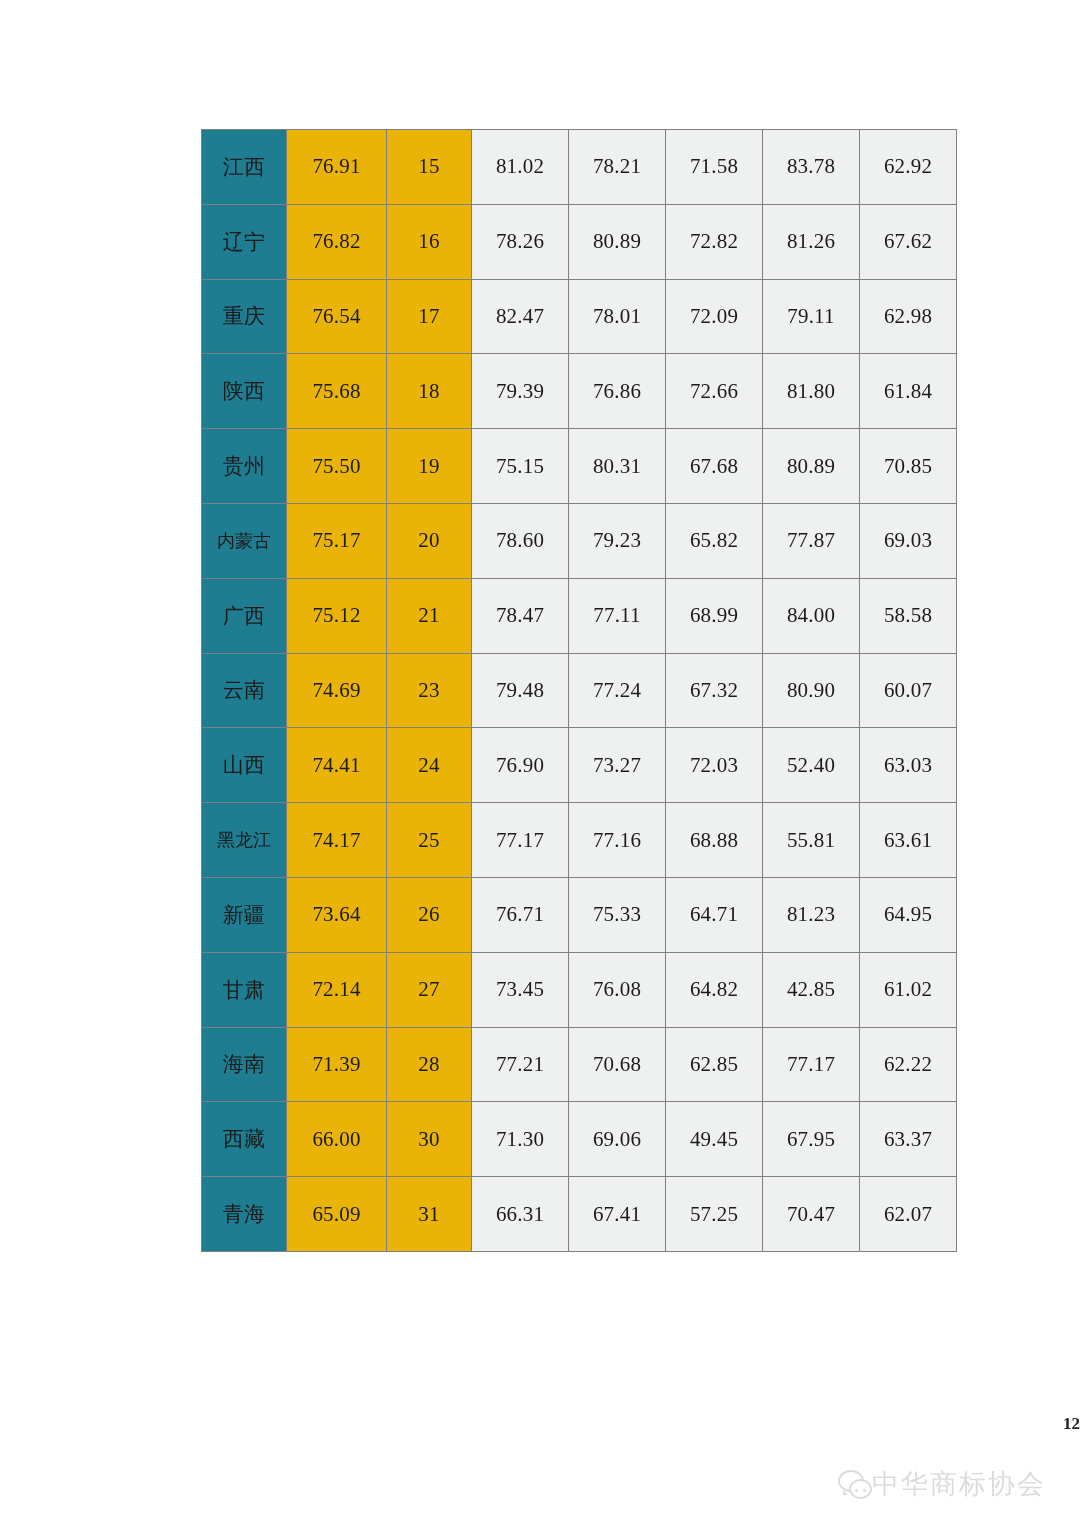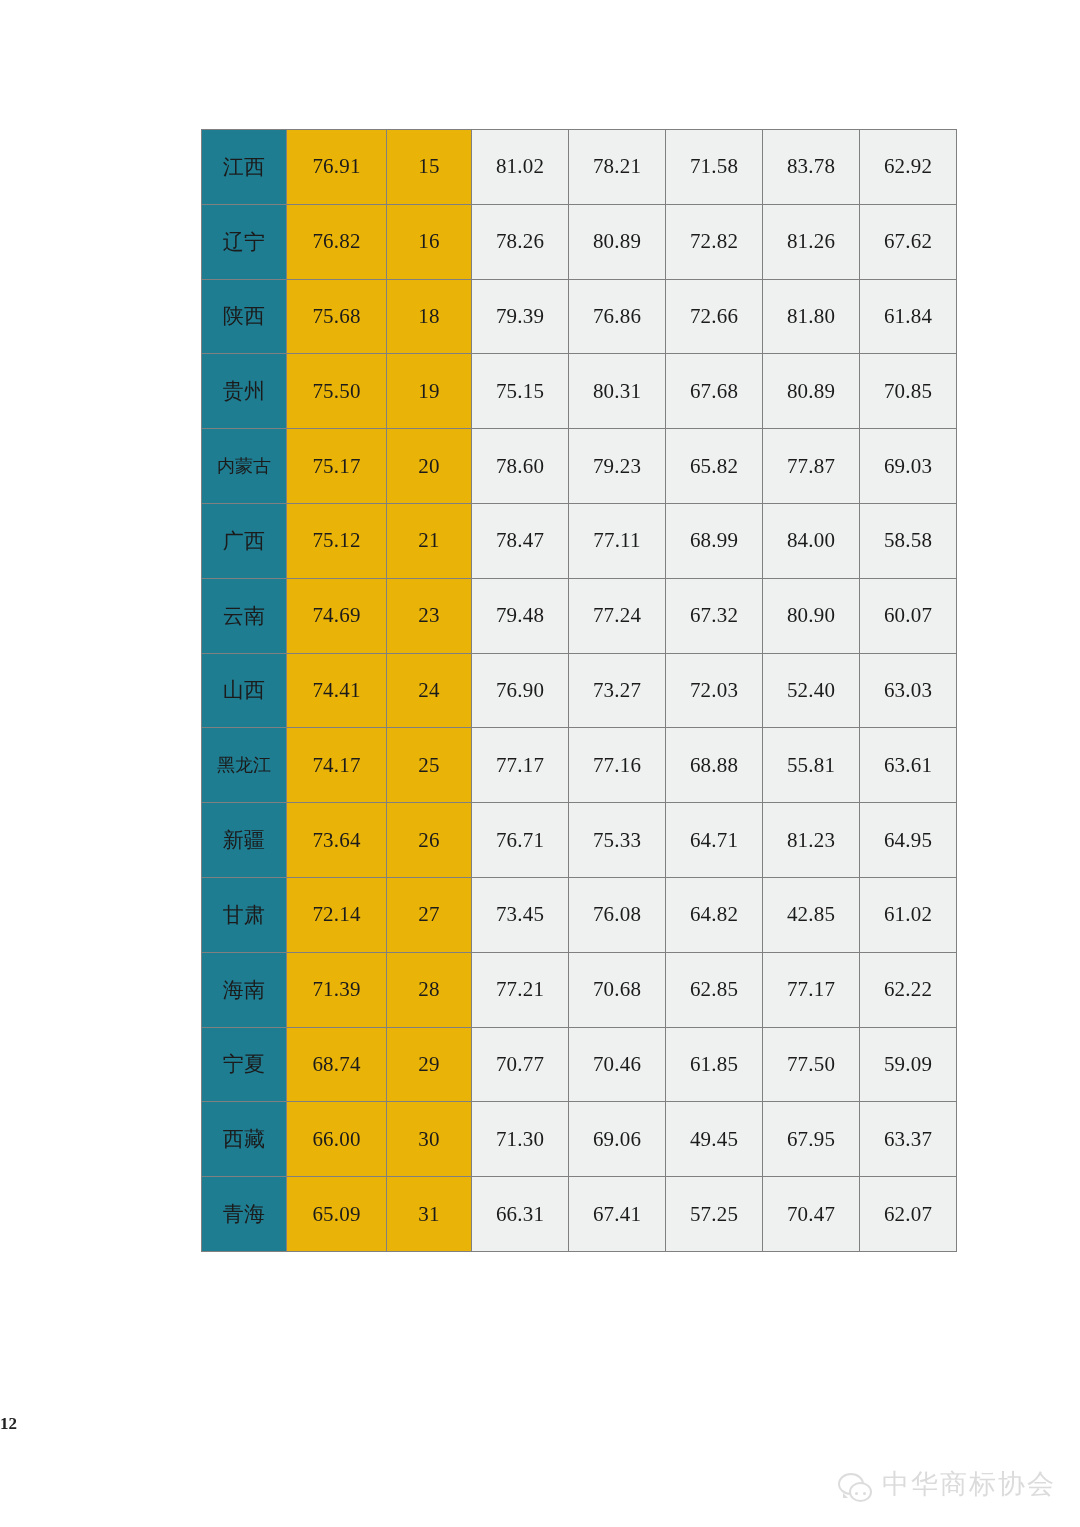--- a/index.html
+++ b/index.html
@@ -77,35 +77,34 @@
     background: #eff0f0;
     border-color: #8a8a8a;
   }
 
   
   .page-number {
     position: absolute;
     left: 0;
     top: 1414px;
     width: 1080px;
-    text-align: left;
+    text-align: right;
     font-size: 17px;
     font-weight: bold;
     color: #222222;
     font-family: "Liberation Serif", "DejaVu Serif", serif;
   }
 
   
   .watermark {
     position: absolute;
     left: 838px;
     top: 1466px;
     display: flex;
-    align-items: flex-end;
-    gap: 10px;
+    align-items: center;
     opacity: 0.30;
   }
   .watermark .wechat-icon {
     width: 34px;
     height: 30px;
     position: relative;
     flex: 0 0 auto;
   }
   .watermark .wechat-icon .bubble-a {
     position: absolute;
@@ -186,20 +185,30 @@
             <td class="region">辽宁</td>
             <td class="cream">76.82</td>
             <td class="cream">16</td>
             <td class="gray">78.26</td>
             <td class="gray">80.89</td>
             <td class="gray">72.82</td>
             <td class="gray">81.26</td>
             <td class="gray">67.62</td>
           </tr>
           <tr>
+            <td class="region">重庆</td>
+            <td class="cream">76.54</td>
+            <td class="cream">17</td>
+            <td class="gray">82.47</td>
+            <td class="gray">78.01</td>
+            <td class="gray">72.09</td>
+            <td class="gray">79.11</td>
+            <td class="gray">62.98</td>
+          </tr>
+          <tr>
             <td class="region">陕西</td>
             <td class="cream">75.68</td>
             <td class="cream">18</td>
             <td class="gray">79.39</td>
             <td class="gray">76.86</td>
             <td class="gray">72.66</td>
             <td class="gray">81.80</td>
             <td class="gray">61.84</td>
           </tr>
           <tr>
@@ -284,30 +293,20 @@
           </tr>
           <tr>
             <td class="region">海南</td>
             <td class="cream">71.39</td>
             <td class="cream">28</td>
             <td class="gray">77.21</td>
             <td class="gray">70.68</td>
             <td class="gray">62.85</td>
             <td class="gray">77.17</td>
             <td class="gray">62.22</td>
-          </tr>
-          <tr>
-            <td class="region">宁夏</td>
-            <td class="cream">68.74</td>
-            <td class="cream">29</td>
-            <td class="gray">70.77</td>
-            <td class="gray">70.46</td>
-            <td class="gray">61.85</td>
-            <td class="gray">77.50</td>
-            <td class="gray">59.09</td>
           </tr>
           <tr>
             <td class="region">西藏</td>
             <td class="cream">66.00</td>
             <td class="cream">30</td>
             <td class="gray">71.30</td>
             <td class="gray">69.06</td>
             <td class="gray">49.45</td>
             <td class="gray">67.95</td>
             <td class="gray">63.37</td>

